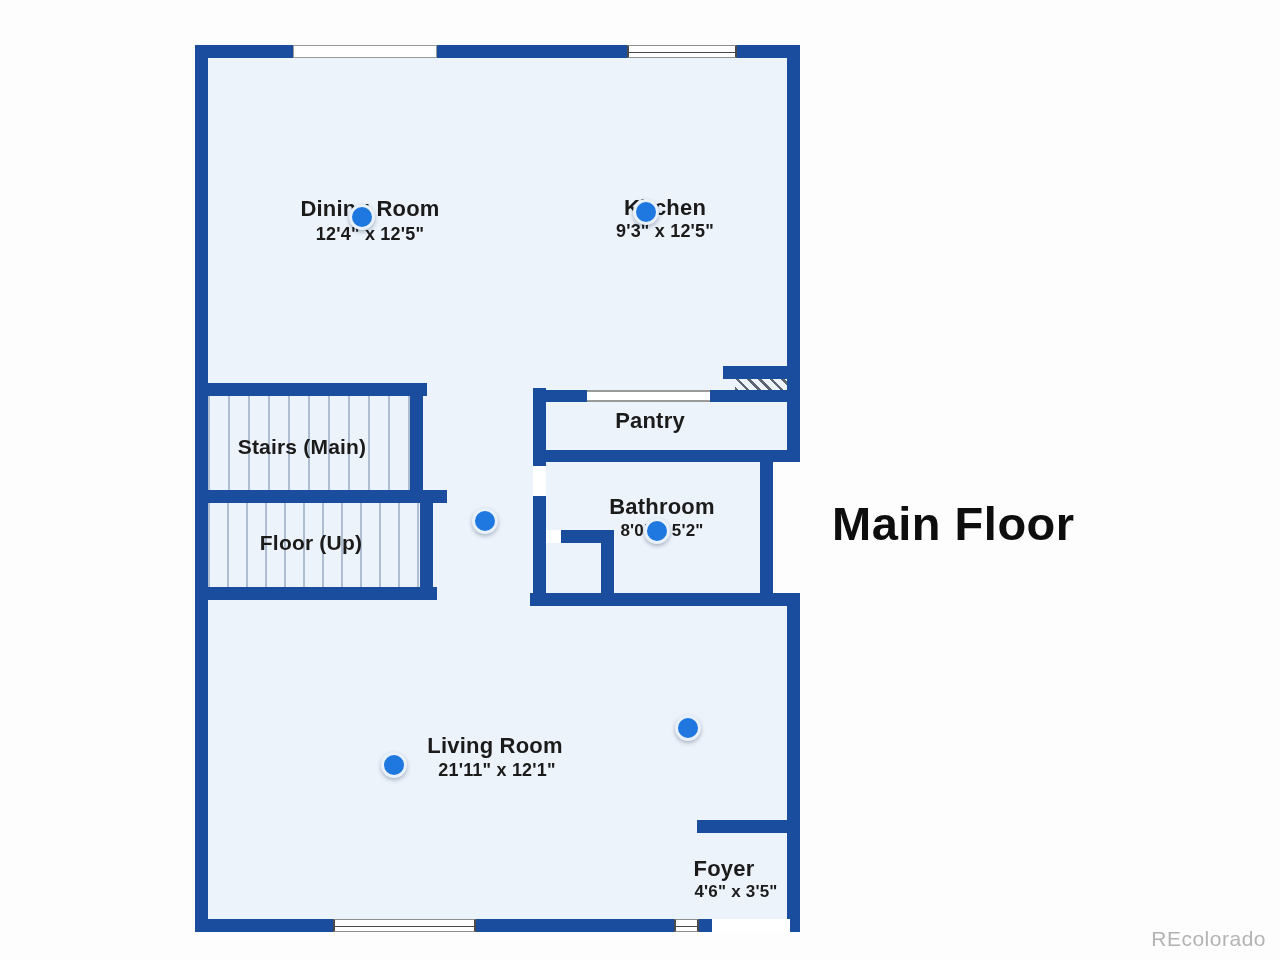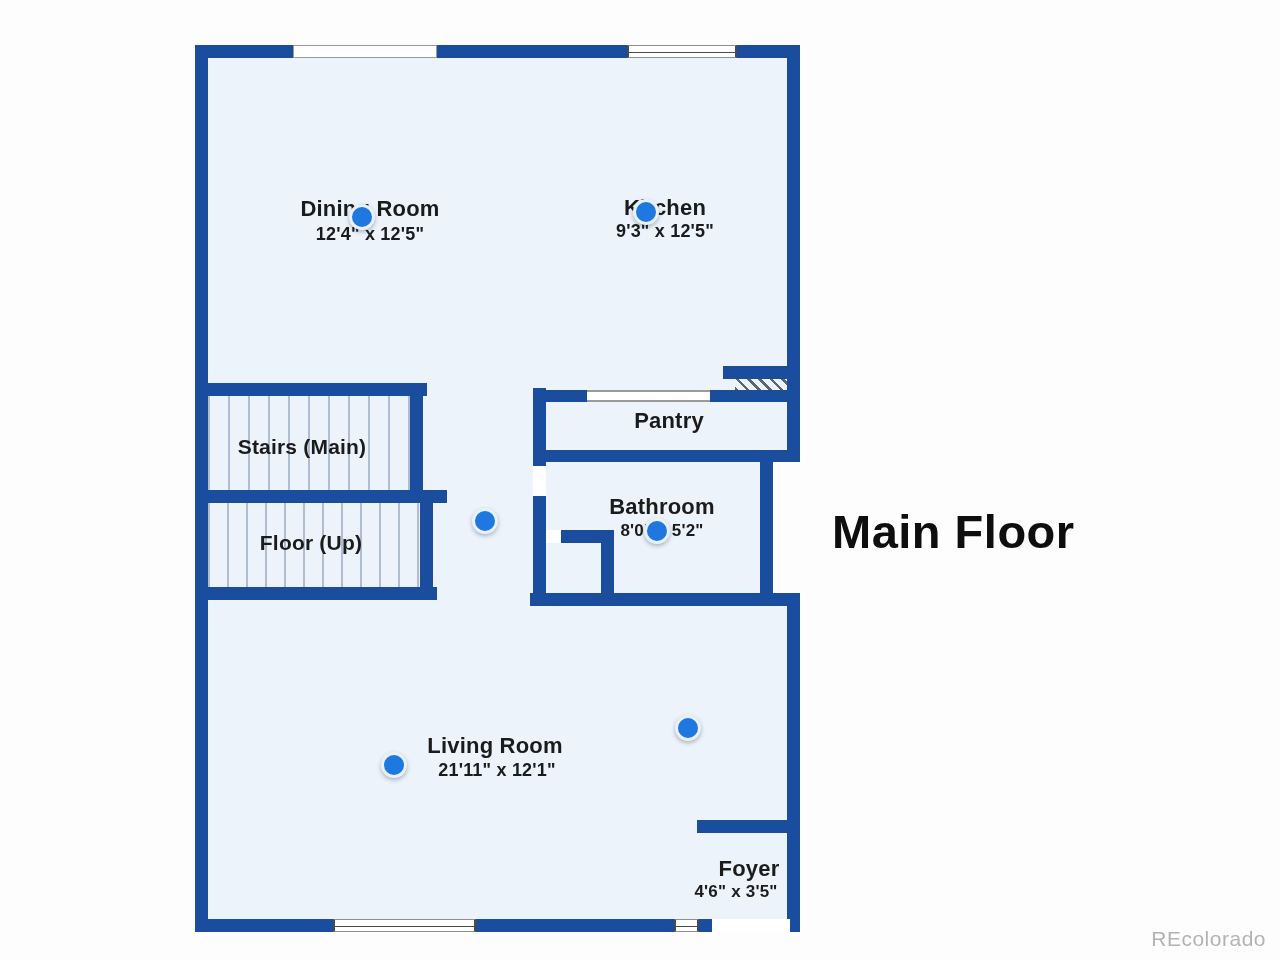--- a/index.html
+++ b/index.html
@@ -17,21 +17,21 @@
   .treads{position:absolute;background:repeating-linear-gradient(90deg,#aebdd2 0 2px,transparent 2px 20px);}
   .treads.up{background:repeating-linear-gradient(90deg,#aebdd2 0 2px,transparent 2px 19px);}
   .hatch{position:absolute;background:repeating-linear-gradient(45deg,#5a6472 0 2.5px,#eef3fa 2.5px 8px);}
   .lbl{position:absolute;transform:translate(-50%,-50%);font-weight:700;color:#1b1b1b;
        font-size:22px;white-space:nowrap;letter-spacing:.2px;}
   .lbl.dim{font-size:17px;}
   .dot{position:absolute;width:20px;height:20px;border-radius:50%;background:var(--marker,#1e78e0);
        border:3px solid #e9f1fb;box-shadow:0 2px 4px rgba(40,60,90,.35);
        transform:translate(-50%,-50%);cursor:pointer;}
   .title{position:absolute;left:832px;top:496px;font-size:47px;font-weight:800;color:#0e0e0e;
-         letter-spacing:.5px;white-space:nowrap;margin-top:8px;}
+         letter-spacing:.5px;white-space:nowrap;}
   .watermark{position:absolute;right:14px;top:927px;font-size:21px;color:#b3b3b3;
              font-weight:400;letter-spacing:.5px;}
 </style>
 </head>
 <body>
 
 <div class="canvas">
 
   <div class="floor"></div>
   <div class="notch"></div>
@@ -78,26 +78,26 @@
 
   <div class="treads" style="left:208px;top:396px;width:202px;height:94px"></div>
   <div class="treads up" style="left:208px;top:503px;width:212px;height:84px"></div>
 
   <div class="lbl" style="left:370px;top:209px">Dining Room</div>
   <div class="lbl dim" style="left:370px;top:234px;font-size:18px">12'4" x 12'5"</div>
   <div class="lbl" style="left:665px;top:208px">Kitchen</div>
   <div class="lbl dim" style="left:665px;top:231px;font-size:18px">9'3" x 12'5"</div>
   <div class="lbl" style="left:302px;top:447px;font-size:21px">Stairs (Main)</div>
   <div class="lbl" style="left:311px;top:543px;font-size:21px">Floor (Up)</div>
-  <div class="lbl" style="left:669px;top:421px">Pantry</div>
+  <div class="lbl" style="left:650px;top:421px">Pantry</div>
   <div class="lbl" style="left:662px;top:507px">Bathroom</div>
   <div class="lbl dim" style="left:662px;top:531px">8'0" x 5'2"</div>
   <div class="lbl" style="left:495px;top:746px">Living Room</div>
   <div class="lbl dim" style="left:497px;top:770px;font-size:18px">21'11" x 12'1"</div>
-  <div class="lbl" style="left:749px;top:869px">Foyer</div>
+  <div class="lbl" style="left:724px;top:869px">Foyer</div>
   <div class="lbl dim" style="left:736px;top:892px">4'6" x 3'5"</div>
 
   <div class="dot" style="left:362px;top:217px"></div>
   <div class="dot" style="left:646px;top:212px"></div>
   <div class="dot" style="left:485px;top:521px"></div>
   <div class="dot" style="left:657px;top:531px"></div>
   <div class="dot" style="left:394px;top:765px"></div>
   <div class="dot" style="left:688px;top:728px"></div>
 
   <div class="title">Main Floor</div>

